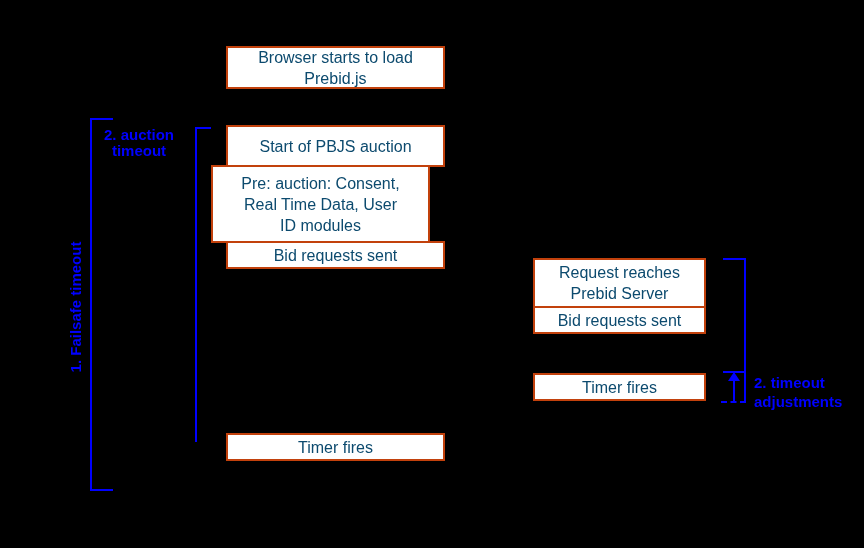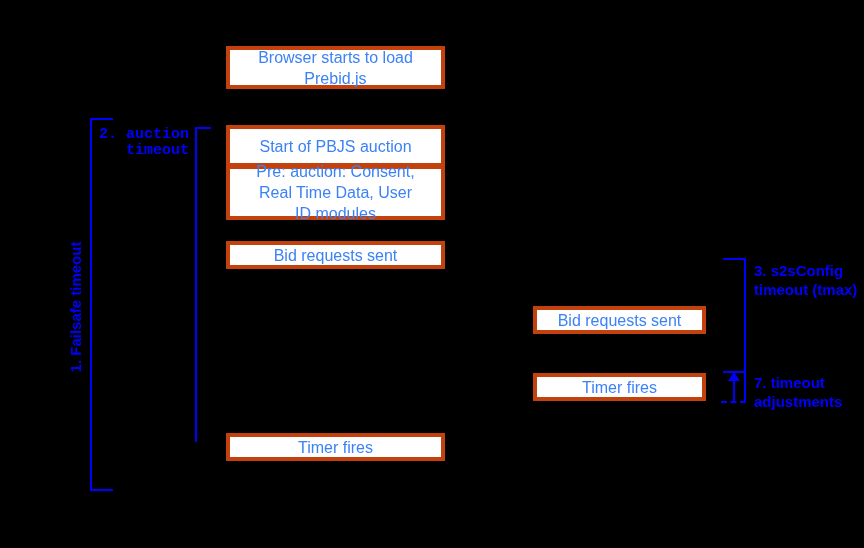--- a/index.html
+++ b/index.html
@@ -7,35 +7,35 @@
     position: relative;
     width: 864px;
     height: 548px;
     background: #000000;
     font-family: "Liberation Sans", sans-serif;
     overflow: hidden;
   }
   .box {
     position: absolute;
     background: #ffffff;
-    border: 4px solid #c2410c;
+    border: 2px solid #c2410c;
     box-sizing: border-box;
-    color: #3b82f6;
+    color: #0c4a6e;
     font-size: 16px;
     line-height: 21px;
     display: flex;
     align-items: center;
     justify-content: center;
     text-align: center;
     white-space: pre-line;
   }
   
   #b-browser   { left: 226px; top: 46px;  width: 219px; height: 43px; }
   #b-start     { left: 226px; top: 125px; width: 219px; height: 42px; }
-  #b-pre       { left: 226px; top: 165px; width: 219px; height: 55px; }
+  #b-pre       { left: 211px; top: 165px; width: 219px; height: 78px; }
   #b-bidreq-l  { left: 226px; top: 241px; width: 219px; height: 28px; }
   #b-bidresp   { left: 226px; top: 386px; width: 219px; height: 28px; }
   #b-timer-l   { left: 226px; top: 433px; width: 219px; height: 28px; }
   #b-adserver  { left: 226px; top: 490px; width: 219px; height: 49px; }
   
   #b-request   { left: 533px; top: 258px; width: 173px; height: 50px; }
   #b-bidreq-r  { left: 533px; top: 306px; width: 173px; height: 28px; }
   #b-timer-r   { left: 533px; top: 373px; width: 173px; height: 28px; }
 
   
@@ -67,50 +67,50 @@
     color: #0000ff;
     font-weight: bold;
     font-size: 15px;
     white-space: pre-line;
   }
   #l-failsafe {
     left: -24px; top: 298px; width: 200px; height: 18px;
     transform: rotate(-90deg);
     text-align: center; line-height: 18px;
   }
-  #l-auction { left: 89px;  top: 127px; width: 100px; text-align: right; line-height: 16px; font-family: Liberation Mono, monospace; }
+  #l-auction { left: 89px;  top: 127px; width: 100px; text-align: center; line-height: 16px; }
   #l-s2s     { left: 754px; top: 261px; line-height: 19px; }
   #l-adjust  { left: 754px; top: 373px; line-height: 19px; }
 </style>
 </head>
 <body>
 
 <div class="canvas">
 
   <div class="box" id="b-browser">Browser starts to load
 Prebid.js</div>
   <div class="box" id="b-start">Start of PBJS auction</div>
   <div class="box" id="b-pre">Pre: auction: Consent,
 Real Time Data, User
 ID modules</div>
   <div class="box" id="b-bidreq-l">Bid requests sent</div>
   <div class="box" id="b-timer-l">Timer fires</div>
 
+  <div class="box" id="b-request">Request reaches
+Prebid Server</div>
   <div class="box" id="b-bidreq-r">Bid requests sent</div>
   <div class="box" id="b-timer-r">Timer fires</div>
 
   <div class="line" id="br-failsafe"></div>
   <div class="line" id="br-auction"></div>
   <div class="line" id="br-s2s"></div>
   <div class="line" id="br-s2s-ext"></div>
   <div class="line" id="dash-base"></div>
   <div class="line" id="arrow-shaft"></div>
   <div class="line" id="arrow-head"></div>
 
   <div class="blue-label" id="l-failsafe">1. Failsafe timeout</div>
   <div class="blue-label" id="l-auction">2. auction
 timeout</div>
-  <div class="blue-label" id="l-s2s">3. s2sConfig
-timeout (tmax)</div>
-  <div class="blue-label" id="l-adjust">7. timeout
+  <div class="blue-label" id="l-adjust">2. timeout
 adjustments</div>
 
 </div>
 
 </body></html>

